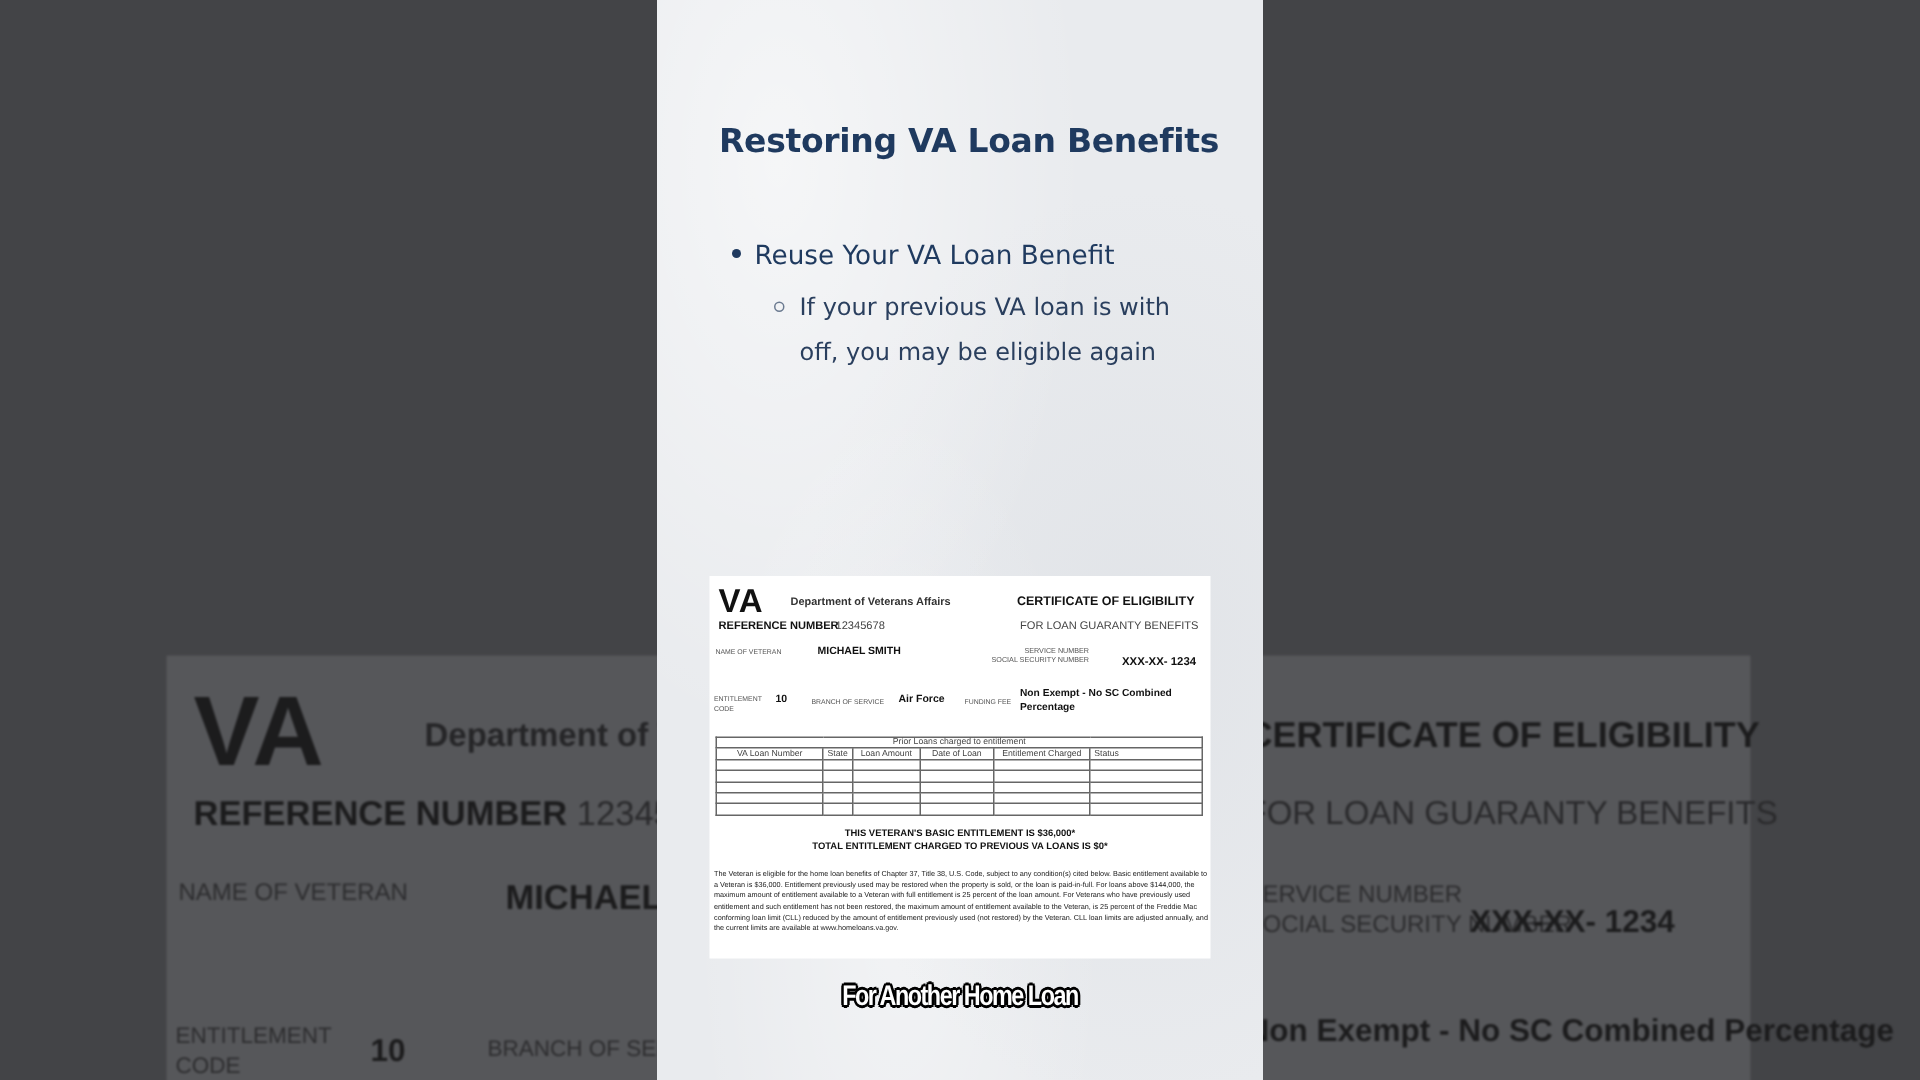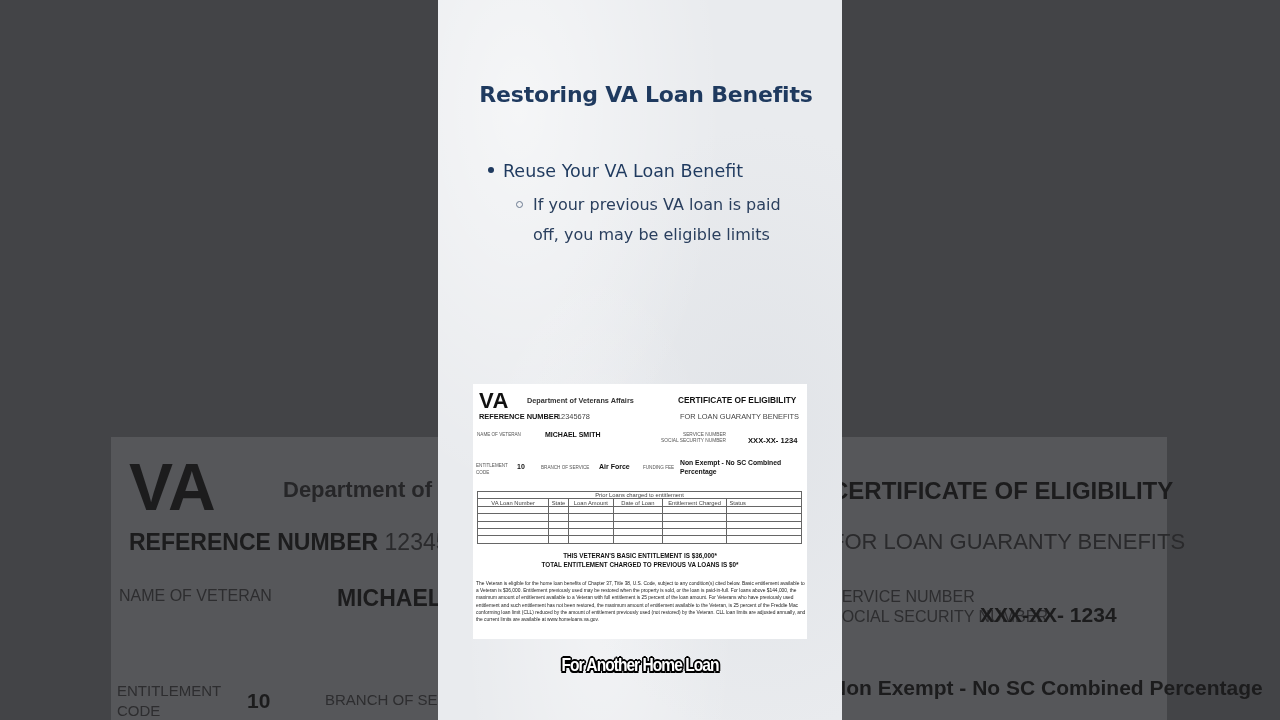--- a/index.html
+++ b/index.html
@@ -127,21 +127,21 @@
 
 <div class="frame">
   <div class="slide-title">Restoring VA Loan Benefits</div>
 
   <div class="bullet">
     <span class="dot"></span><span>Reuse Your VA Loan Benefit</span>
   </div>
 
   <div class="sub">
     <span class="ring"></span>
-    <p>If your previous VA loan is paid off, you may be eligible limits</p>
+    <p>If your previous VA loan is with off, you may be eligible again</p>
   </div>
 
   <div class="cert">
     <div class="a c-va">VA</div>
     <div class="a c-dept">Department of Veterans Affairs</div>
     <div class="a c-cert">CERTIFICATE OF ELIGIBILITY</div>
     <div class="a c-ref">REFERENCE NUMBER</div>
     <div class="a c-refv">12345678</div>
     <div class="a c-flgb">FOR LOAN GUARANTY BENEFITS</div>
 

